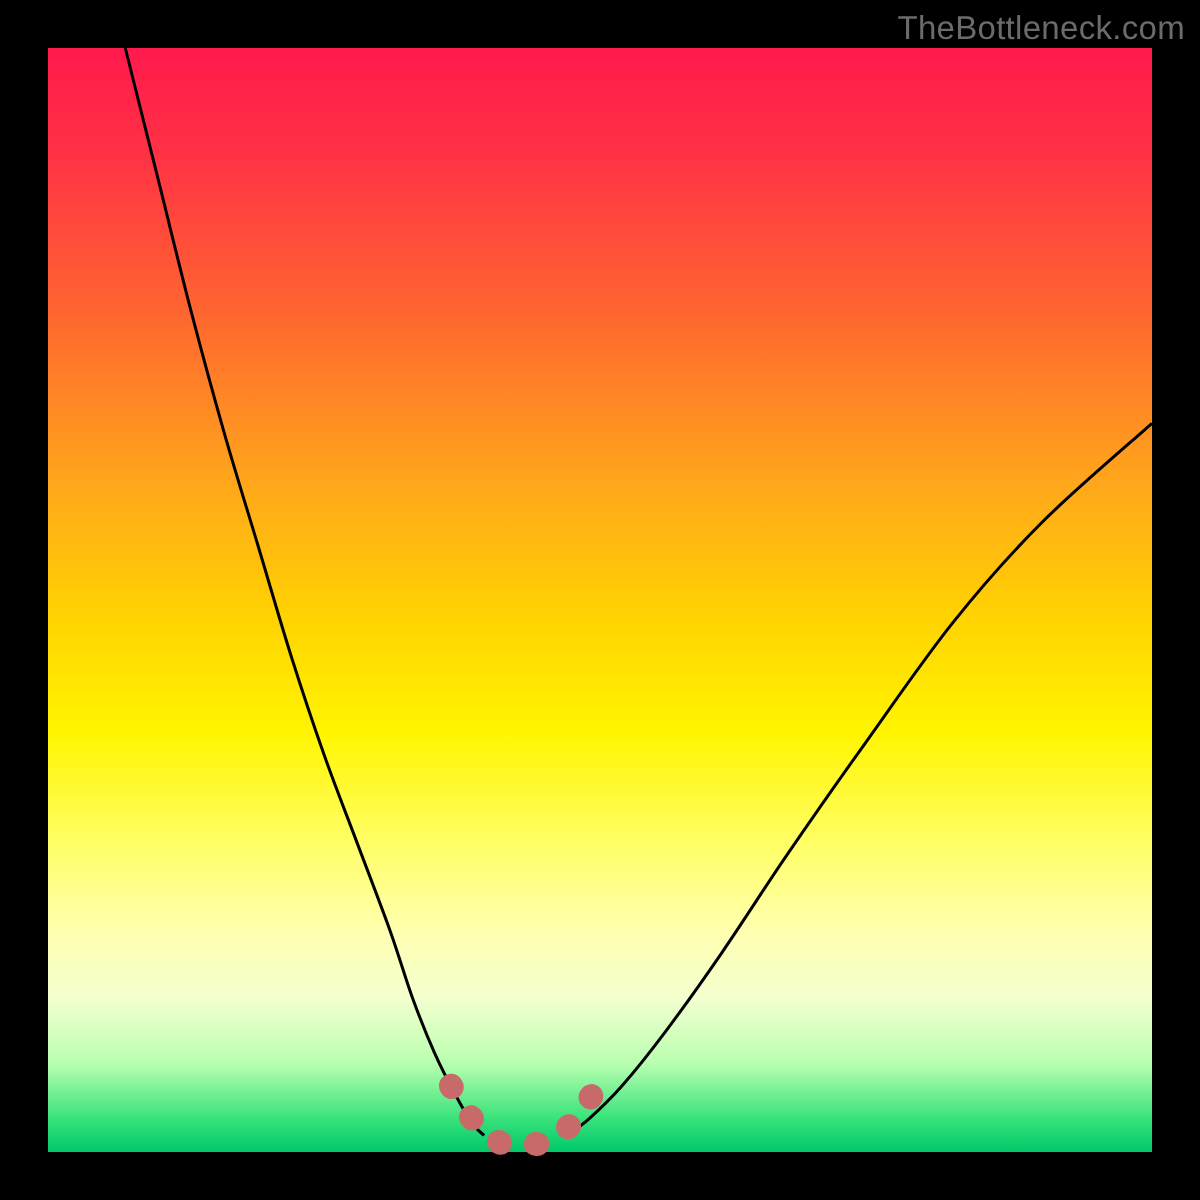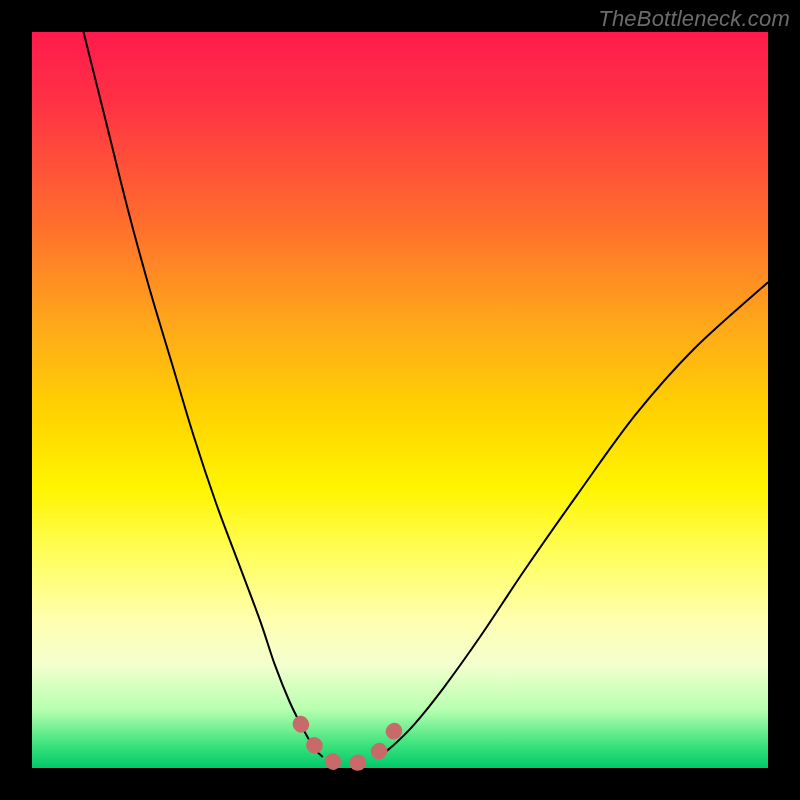--- a/index.html
+++ b/index.html
@@ -9,21 +9,20 @@
     height: 800px;
     background: #000;
     overflow: hidden;
     font-family: Arial, Helvetica, sans-serif;
   }
   .stage {
     position: relative;
     width: 800px;
     height: 800px;
     background: #000;
-    font-style: italic;
   }
   .plot-area {
     position: absolute;
     left: 32px;
     top: 32px;
     width: 736px;
     height: 736px;
     background: linear-gradient(
       to bottom,
       #ff1a4d 0%,

